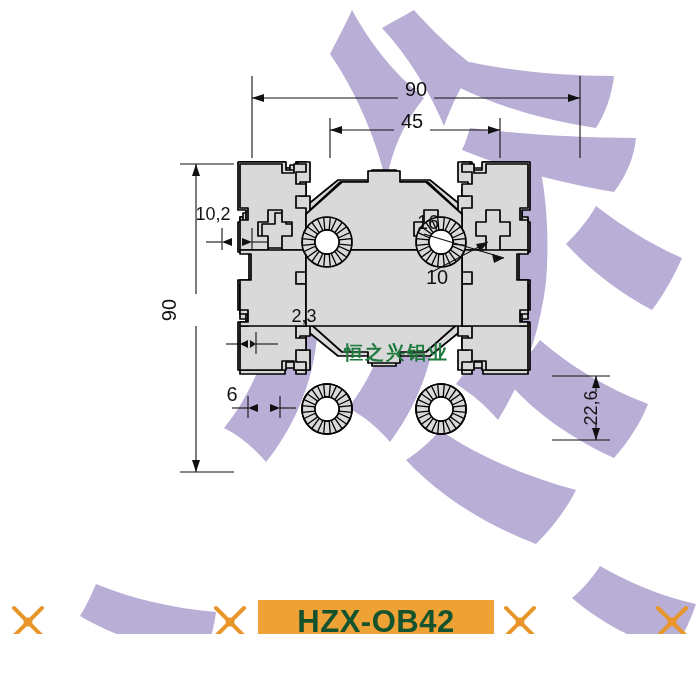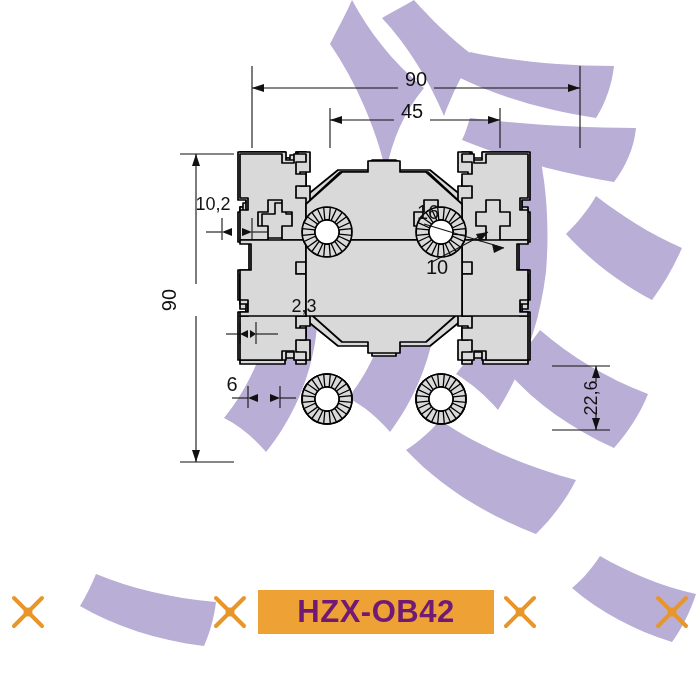--- a/index.html
+++ b/index.html
@@ -9,23 +9,24 @@
   body {
     width: 700px;
     height: 700px;
     background: #ffffff;
     font-family: "Liberation Sans", sans-serif;
     overflow: hidden;
   }
   #stage {
     position: relative;
     width: 700px;
-    height: 700px;
+    height: 624px;
     background: #ffffff;
     overflow: hidden;
+    margin-top: 10px;
   }
   .layer {
     position: absolute;
     left: 0;
     top: 0;
     width: 700px;
     height: 700px;
   }
   .watermark-cal {
     z-index: 1;
@@ -42,21 +43,21 @@
     background: #eea236;
     z-index: 6;
     display: flex;
     align-items: center;
     justify-content: center;
   }
   .label-banner-text {
     font-family: "Liberation Sans", sans-serif;
     font-size: 31px;
     font-weight: bold;
-    color: #701a75;
+    color: #14532d;
     letter-spacing: 0.5px;
     white-space: nowrap;
   }
   .corner-mark {
     position: absolute;
     width: 40px;
     height: 40px;
     z-index: 6;
   }
   .cm-tl { left: 8px;   top: 592px; }
@@ -359,20 +360,21 @@
       <text x="213" y="210" text-anchor="middle" font-size="18">10,2</text>
       <text x="428" y="219" text-anchor="middle">16</text>
       <text x="437" y="274" text-anchor="middle">10</text>
       <text x="176" y="300" text-anchor="middle" transform="rotate(-90 176 300)">90</text>
       <text x="304" y="312" text-anchor="middle" font-size="18">2,3</text>
       <text x="232" y="391" text-anchor="middle">6</text>
       <text x="597" y="398" text-anchor="middle" transform="rotate(-90 597 398)" font-size="18">22,6</text>
     </g>
   </svg>
 
+  <div class="brandmark">恒之兴铝业</div>
 
   <div class="label-banner">
     <span class="label-banner-text">HZX-OB42</span>
   </div>
 
   <svg class="corner-mark cm-tl" viewBox="0 0 40 40" xmlns="http://www.w3.org/2000/svg">
     <g stroke="#e8952a" stroke-width="4" stroke-linecap="round">
       <line x1="6" y1="6" x2="34" y2="34"></line>
         <line x1="34" y1="6" x2="6" y2="34"></line>
     </g>

